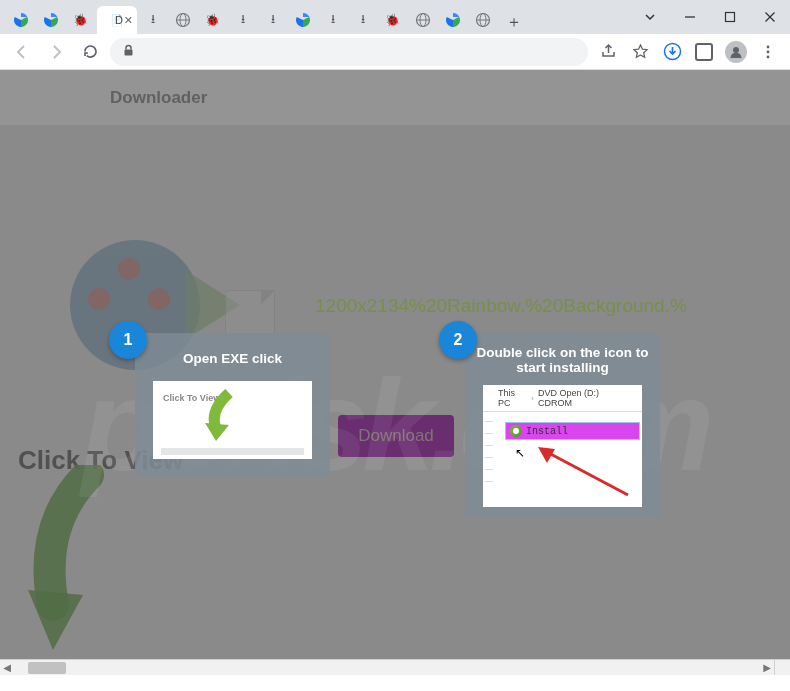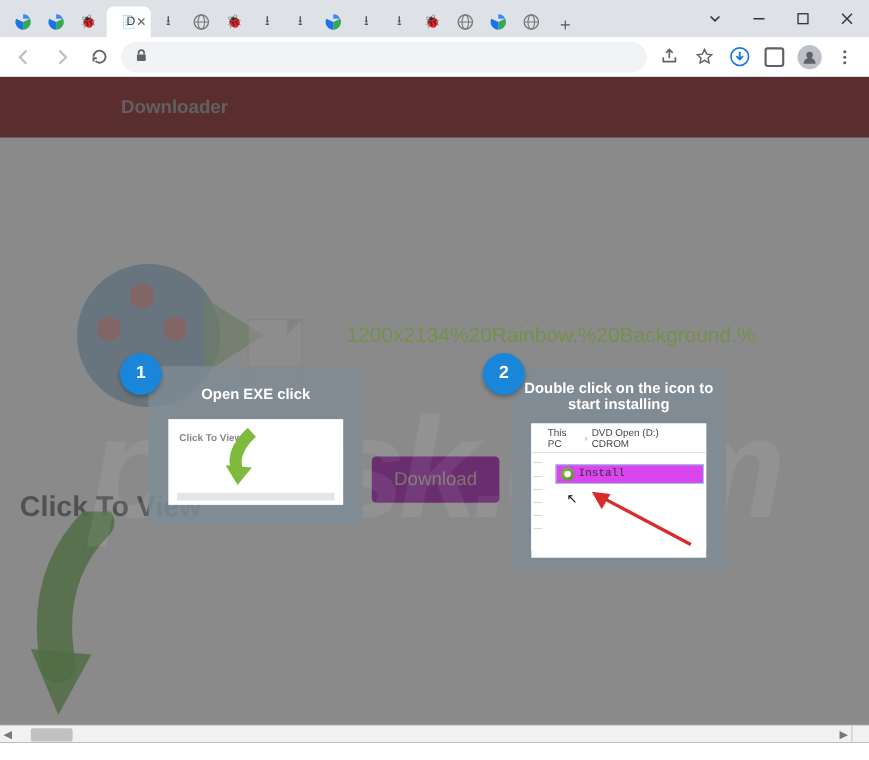--- a/index.html
+++ b/index.html
@@ -26,21 +26,21 @@
   .right-icons { display: flex; align-items: center; gap: 4px; }
   .right-icons .nav-btn.dl { color: #1a73e8; }
   .ext-box { width: 18px; height: 18px; border: 2px solid #5f6368; border-radius: 3px; }
 
   .avatar { width: 22px; height: 22px; border-radius: 50%; background: #bdc1c6; display: flex; align-items: center; justify-content: center; }
 
   
   .page { position: relative; height: 605px; background: #5a5a5a; overflow: hidden; }
   .overlay-dim { position: absolute; inset: 0; background: rgba(60,60,60,0.55); z-index: 2; }
 
-  .black-header { position: absolute; top: 0; left: 0; right: 0; height: 55px; background: #7f1d1d; display: flex; align-items: center; padding-left: 110px; z-index: 1; }
+  .black-header { position: absolute; top: 0; left: 0; right: 0; height: 55px; background: #ffffff; display: flex; align-items: center; padding-left: 110px; z-index: 1; }
   .black-header span { color: #8e8e8e; font-weight: 600; font-size: 17px; }
 
   .bg-layer { position: absolute; inset: 0; background: #e9e9e9; top: 54px; z-index: 0; }
 
   
   .film-logo { position: absolute; left: 70px; top: 170px; width: 160px; height: 160px; z-index: 1; opacity: 0.5; }
   .film-logo .reel { width: 130px; height: 130px; background: #5b8fb5; border-radius: 50%; position: relative; }
   .film-logo .hole { position: absolute; width: 22px; height: 22px; background: #c84b4b; border-radius: 50%; }
   .film-logo .h1 { top: 18px; left: 48px; }
   .film-logo .h2 { top: 48px; left: 18px; }

